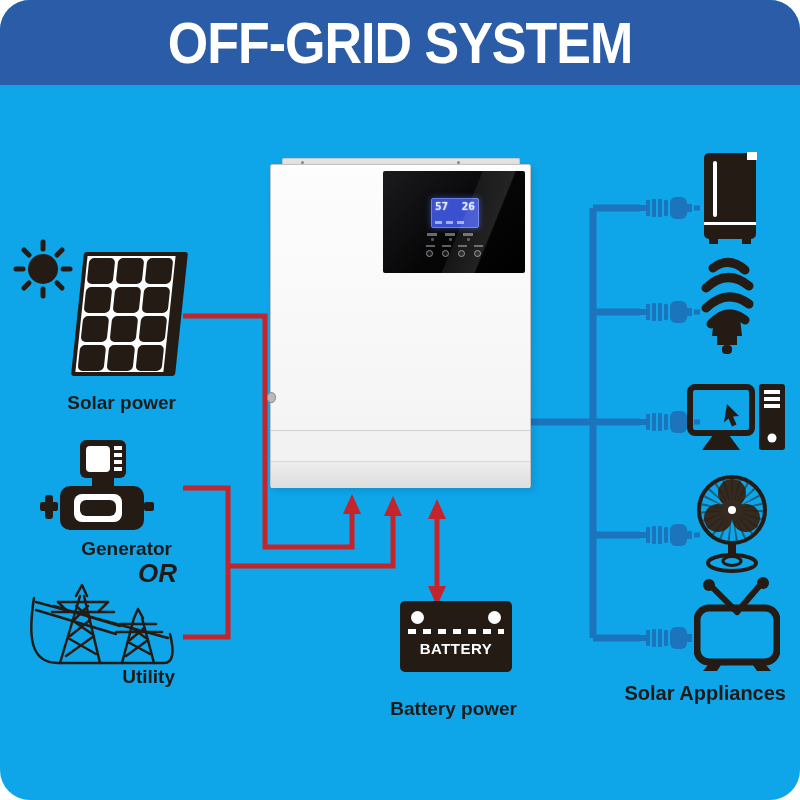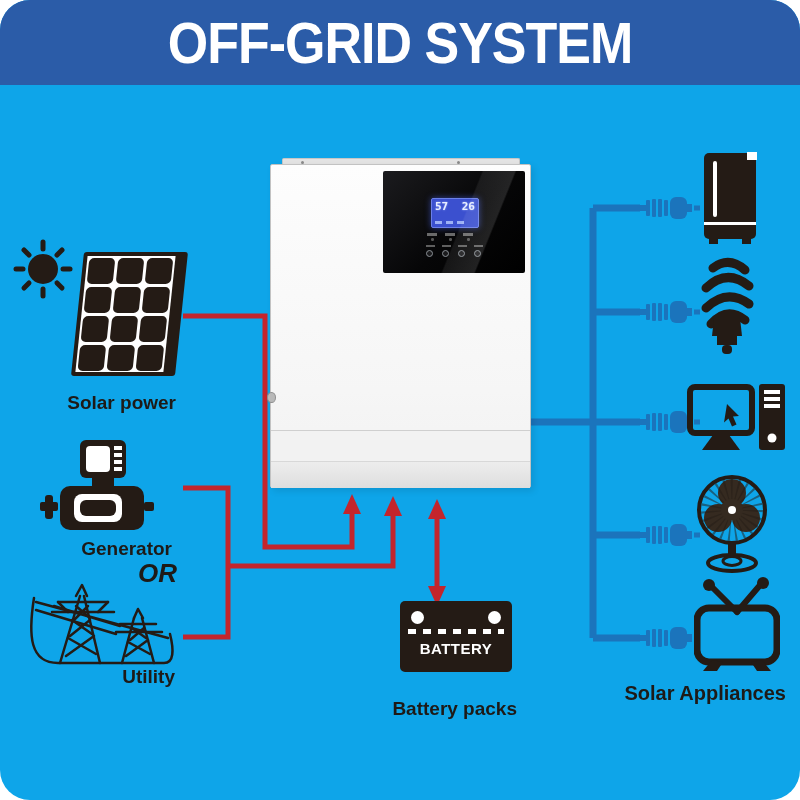--- a/index.html
+++ b/index.html
@@ -243,21 +243,21 @@
     <div class="abs foot"></div>
   </div>
   <div class="abs knob"></div>
 
   <div class="abs battery">
     <span class="abs bat-circle" style="left:11px;"></span>
     <span class="abs bat-circle" style="left:88px;"></span>
     <div class="abs bat-dash"></div>
     <div class="abs bat-text">BATTERY</div>
   </div>
-  <div class="abs lbl" style="left:357px;top:698px;width:160px;">Battery packs</div>
+  <div class="abs lbl" style="left:357px;top:698px;width:160px;">Battery power</div>
 
   <svg class="abs" style="left:703px;top:152px;" width="54" height="92" viewBox="0 0 54 92">
     <rect class="fink" x="1" y="1" width="52" height="86" rx="5"></rect>
     <rect class="fwhite" x="44" y="0" width="10" height="8"></rect>
     <rect class="fwhite" x="10" y="9" width="4" height="56" rx="2"></rect>
     <rect class="fwhite" x="1" y="70" width="52" height="3"></rect>
     <rect class="fink" x="6" y="87" width="9" height="5"></rect>
     <rect class="fink" x="39" y="87" width="9" height="5"></rect>
   </svg>
 

